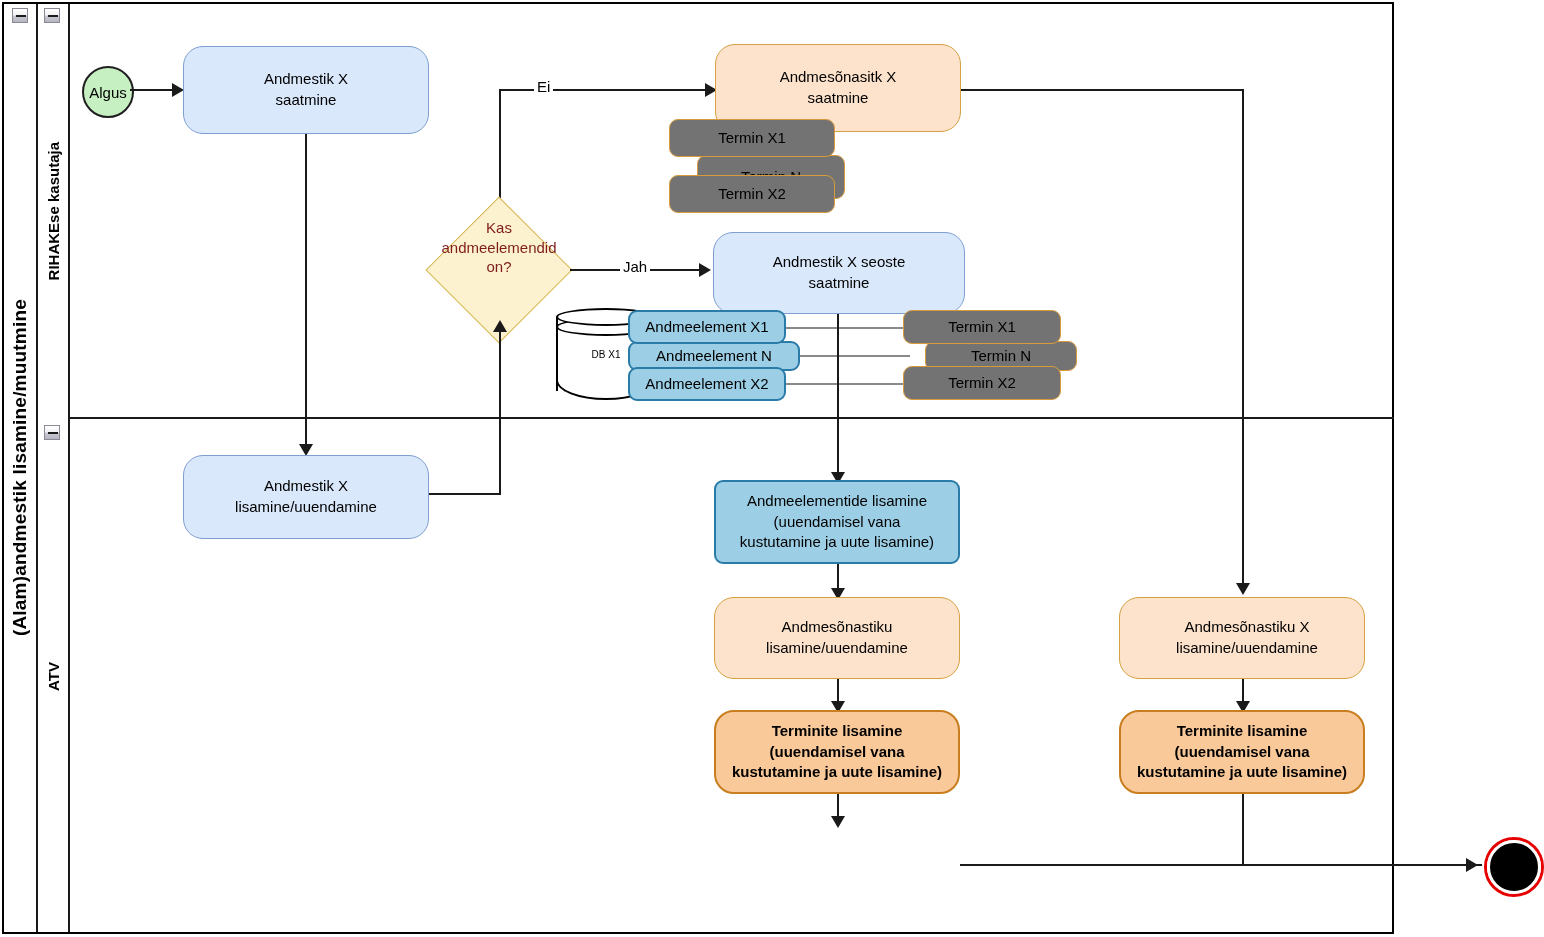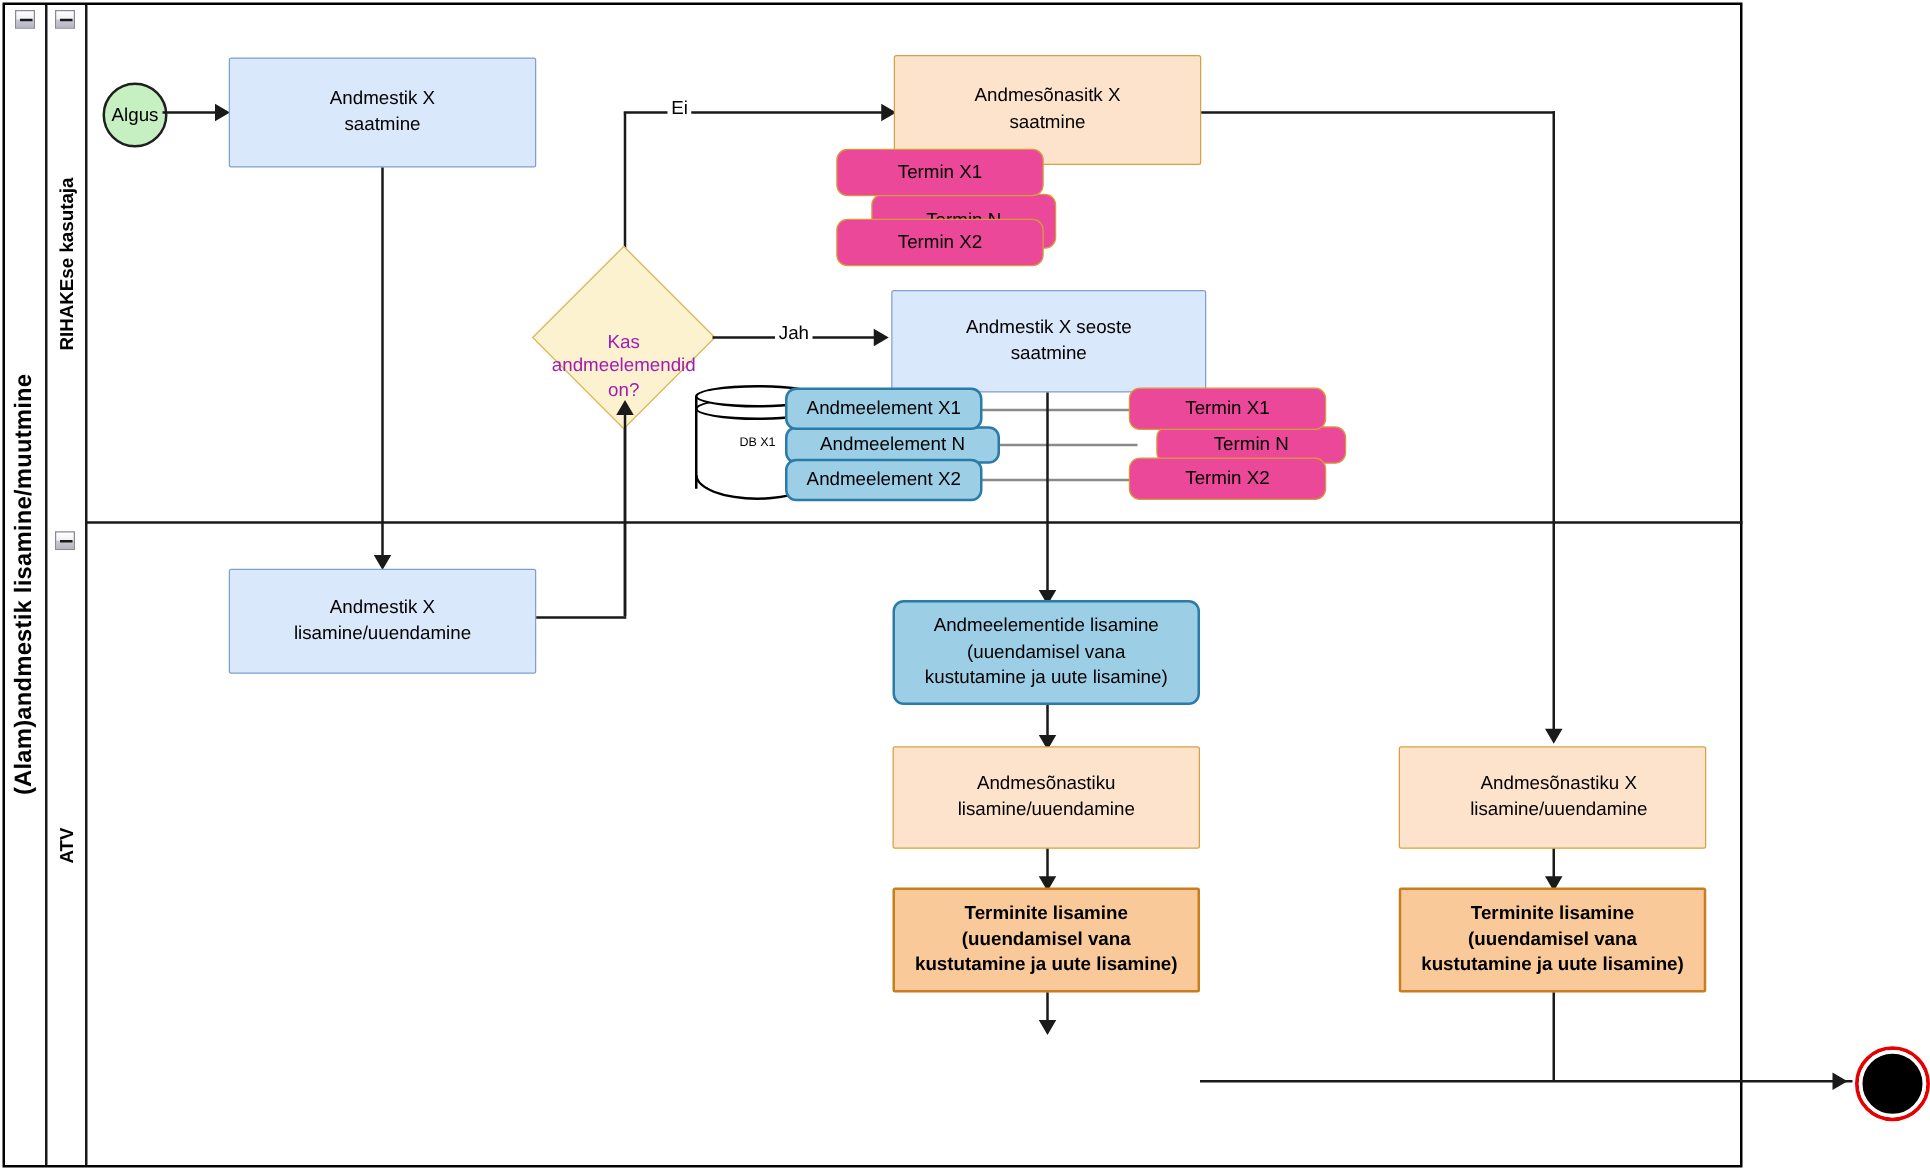--- a/index.html
+++ b/index.html
@@ -15,33 +15,33 @@
   .lane-title-txt{font-size:15px;}
 
   
   .collapse-box{position:absolute;width:16px;height:15px;box-sizing:border-box;
     border:1px solid #8a8a96;
     background:linear-gradient(#ffffff 0%,#f2f2f5 45%,#c9c9d3 55%,#b6b6c2 100%);}
   .collapse-box i{position:absolute;left:3px;top:6px;width:10px;height:2px;background:#1a1a1a;}
 
   
   .node{position:absolute;box-sizing:border-box;display:flex;align-items:center;
-    justify-content:center;text-align:center;border-radius:2px;
+    justify-content:center;text-align:center;border-radius:20px;
     font-size:15px;line-height:1.38;color:#000;padding:3px 6px;}
   .n-blue{background:#dae8fc;border:1px solid #7f9fd0;}
   .n-blue-dark{background:#9ccfe5;border:2px solid #2a7ba8;}
   .n-orange-light{background:#fde3cc;border:1px solid #d6a140;}
-  .n-orange{background:#ec4899;border:1px solid #d79b3c;}
+  .n-orange{background:#737373;border:1px solid #d79b3c;}
   .n-orange-dark{background:#fac99a;border:2px solid #c87d1e;font-weight:bold;}
 
   .diamond{position:absolute;}
   .diamond .dshape{position:absolute;inset:0;background:#fdf2cf;border:1px solid #d6b656;
     transform:rotate(45deg);}
-  .diamond .dtext{position:absolute;inset:0;display:flex;align-items:flex-end;
-    justify-content:center;text-align:center;font-size:15px;line-height:1.3;color:#a21caf;}
+  .diamond .dtext{position:absolute;inset:0;display:flex;align-items:flex-start;
+    justify-content:center;text-align:center;font-size:15px;line-height:1.3;color:#7f1d1d;}
 
   .start-ev{position:absolute;border-radius:50%;background:#c6f0c2;border:2px solid #1f1f1f;
     display:flex;align-items:center;justify-content:center;font-size:15px;color:#000;}
   .end-ev{position:absolute;border-radius:50%;border:3px solid #e60000;background:#fff;
     display:flex;align-items:center;justify-content:center;}
   .end-ev i{width:100%;height:100%;border-radius:50%;background:#000;border:3px solid #fff;
     box-sizing:border-box;}
 
   
   .ds{position:absolute;}

